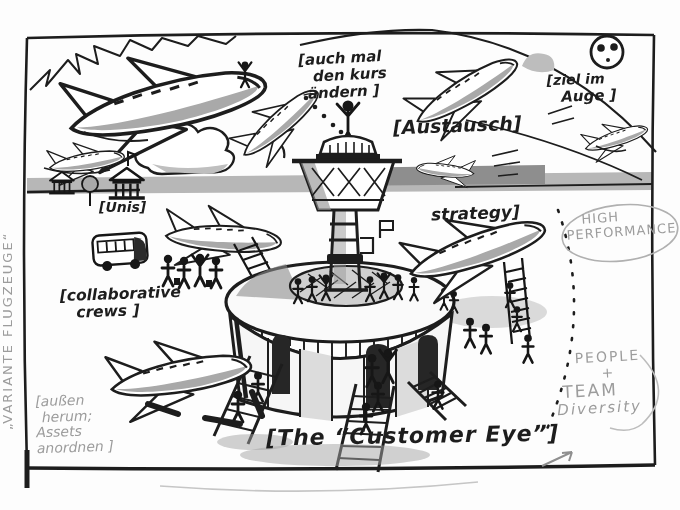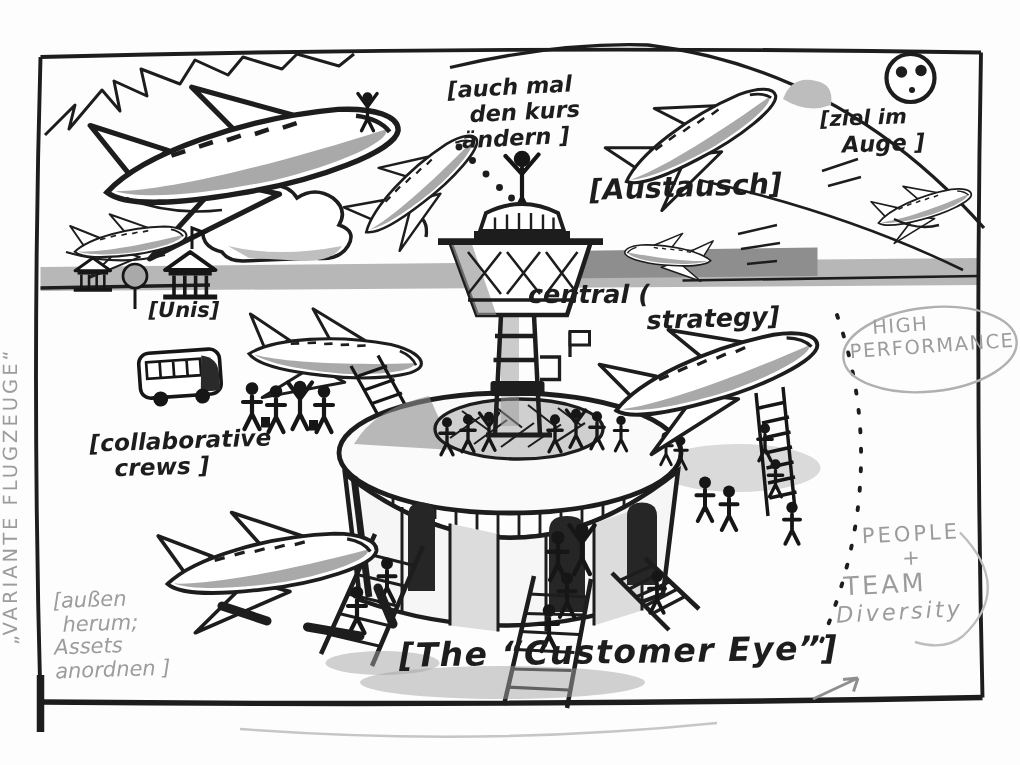--- a/index.html
+++ b/index.html
@@ -252,21 +252,20 @@
   <span class="ln" style="margin-left:8px">ändern ]</span>
 </div>
 
 <div class="lbl hand" style="left:393px;top:115px;font-size:19px;transform:rotate(-2deg)">[Austausch]</div>
 
 <div class="lbl hand" style="left:547px;top:72px;font-size:14px;transform:rotate(-2deg)">
   <span class="ln">[ziel im</span>
   <span class="ln" style="margin-left:14px;font-size:15px">Auge ]</span>
 </div>
 
-<div class="lbl hand" style="left:352px;top:188px;font-size:17px">central (</div>
 <div class="lbl hand" style="left:431px;top:204px;font-size:17px;transform:rotate(-2deg)">strategy]</div>
 
 <div class="lbl hand" style="left:99px;top:200px;font-size:14px">[Unis]</div>
 
 <div class="lbl hand" style="left:60px;top:286px;font-size:15.5px;transform:rotate(-2deg)">
   <span class="ln">[collaborative</span>
   <span class="ln" style="margin-left:16px">crews ]</span>
 </div>
 
 <div class="lbl hand" style="left:266px;top:424px;font-size:22px;letter-spacing:1px;transform:rotate(-1deg)">[The “Customer Eye”]</div>

